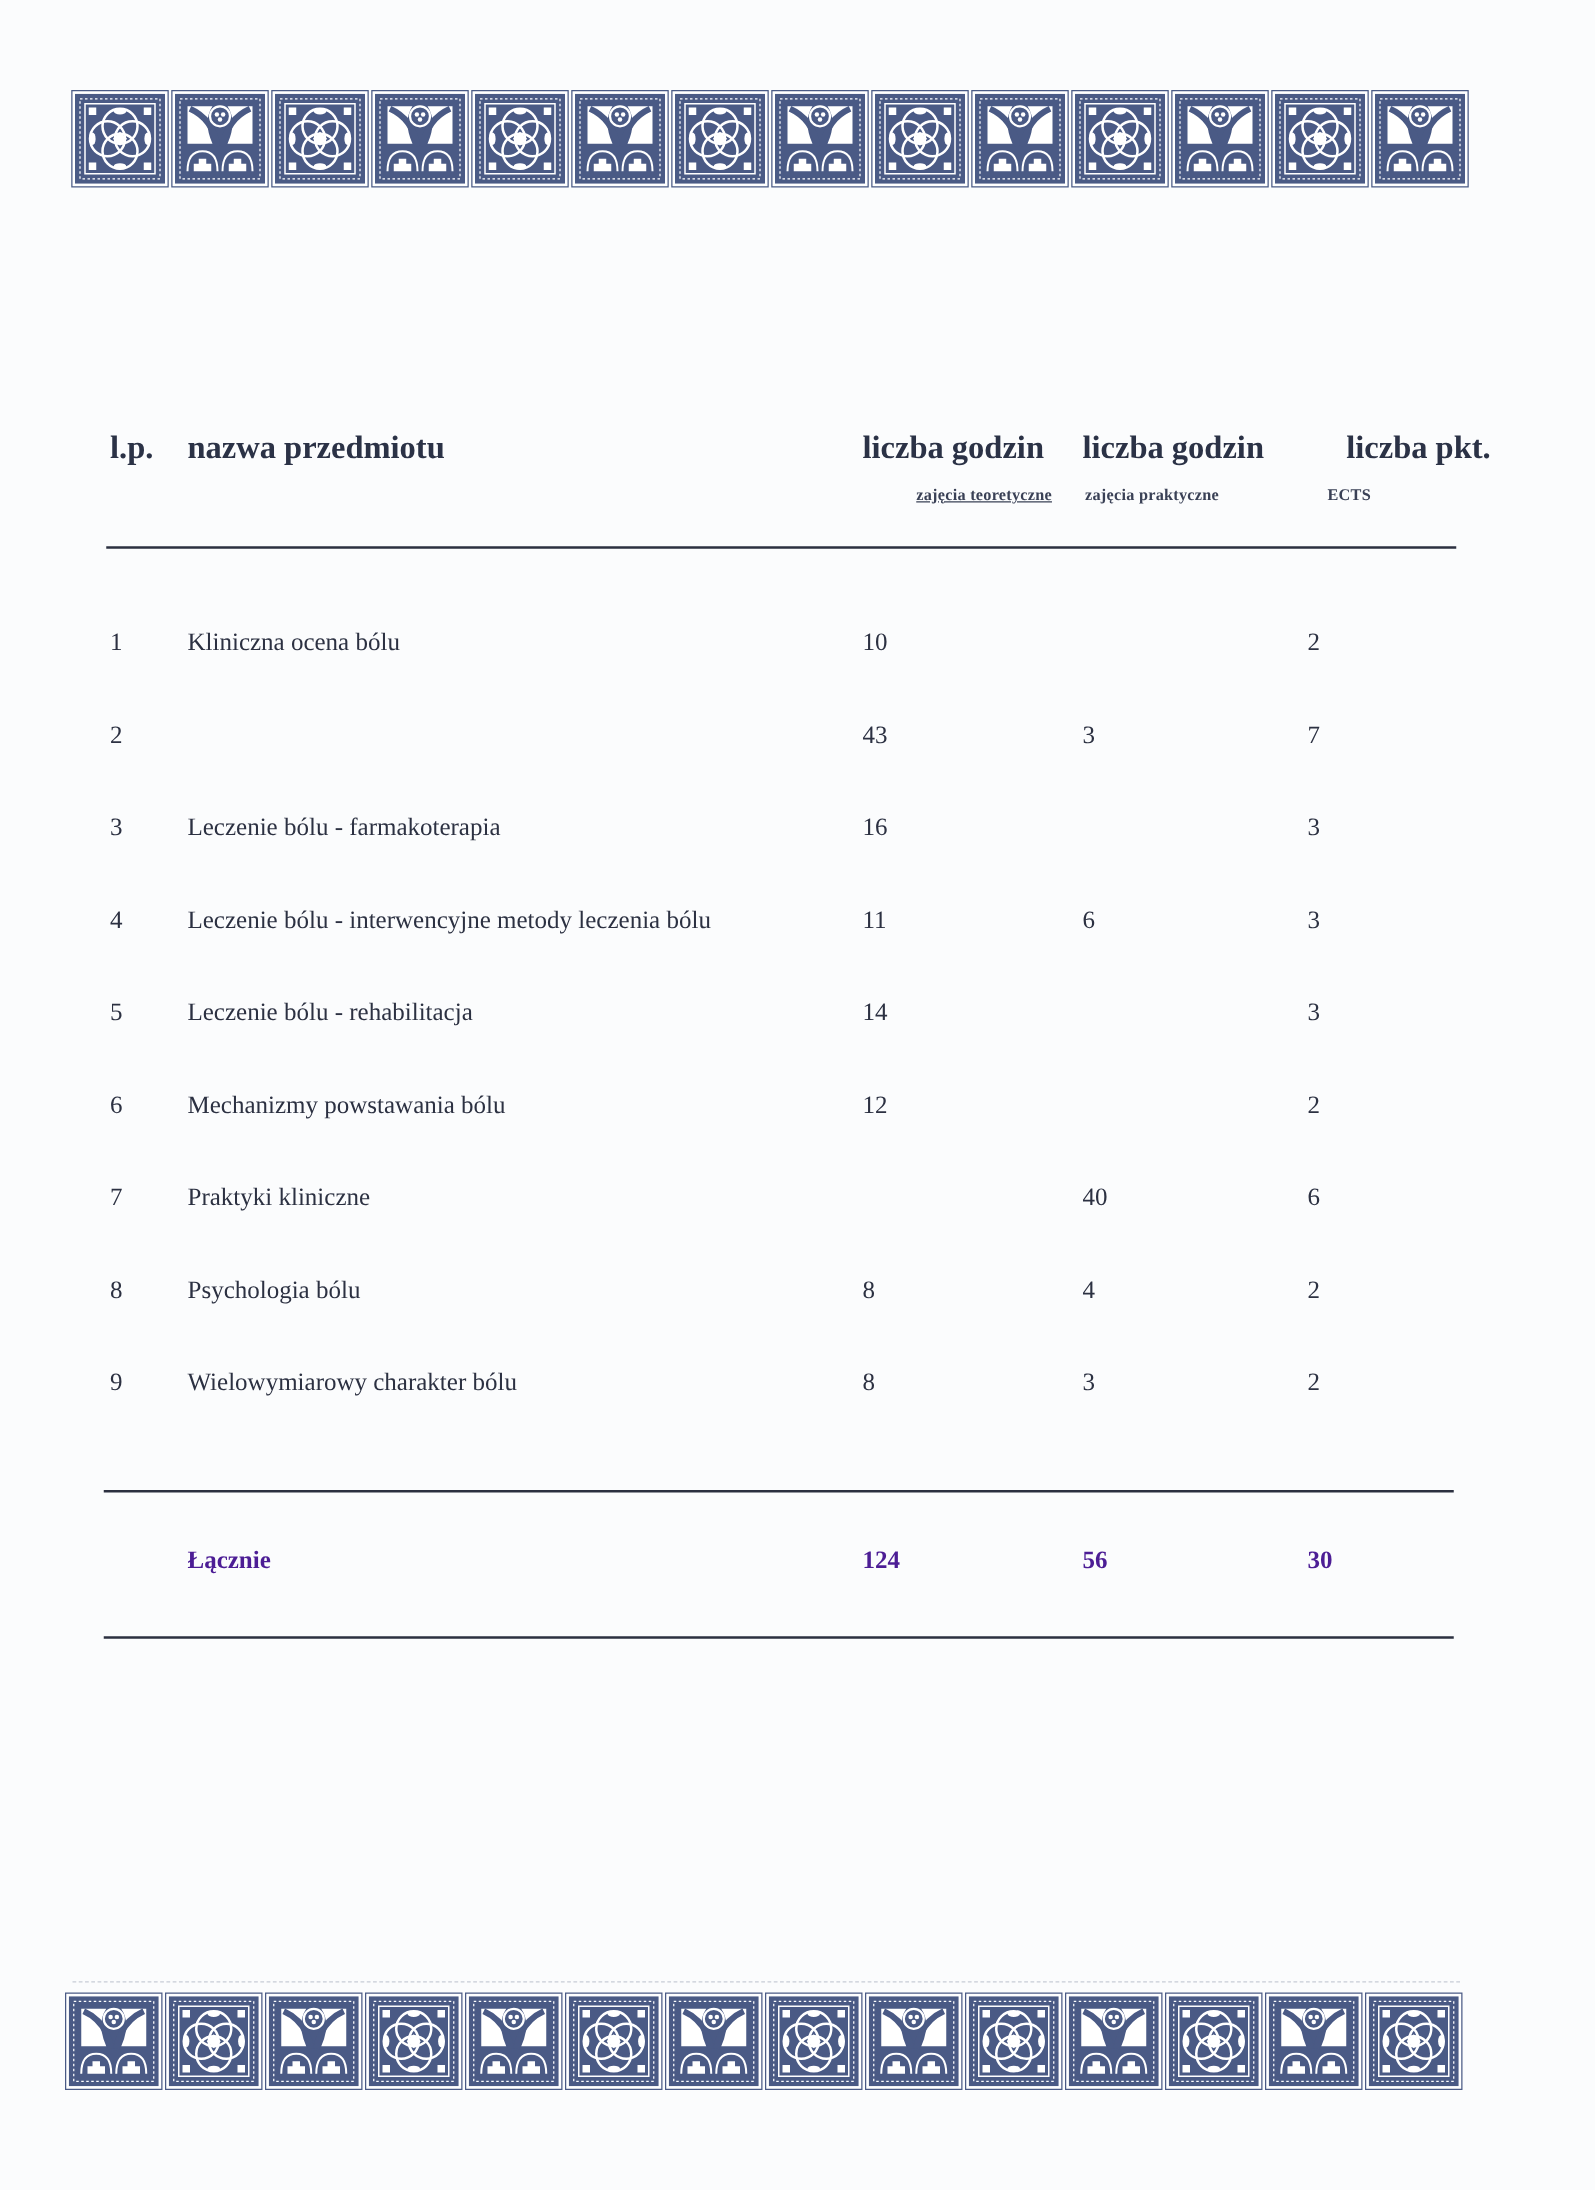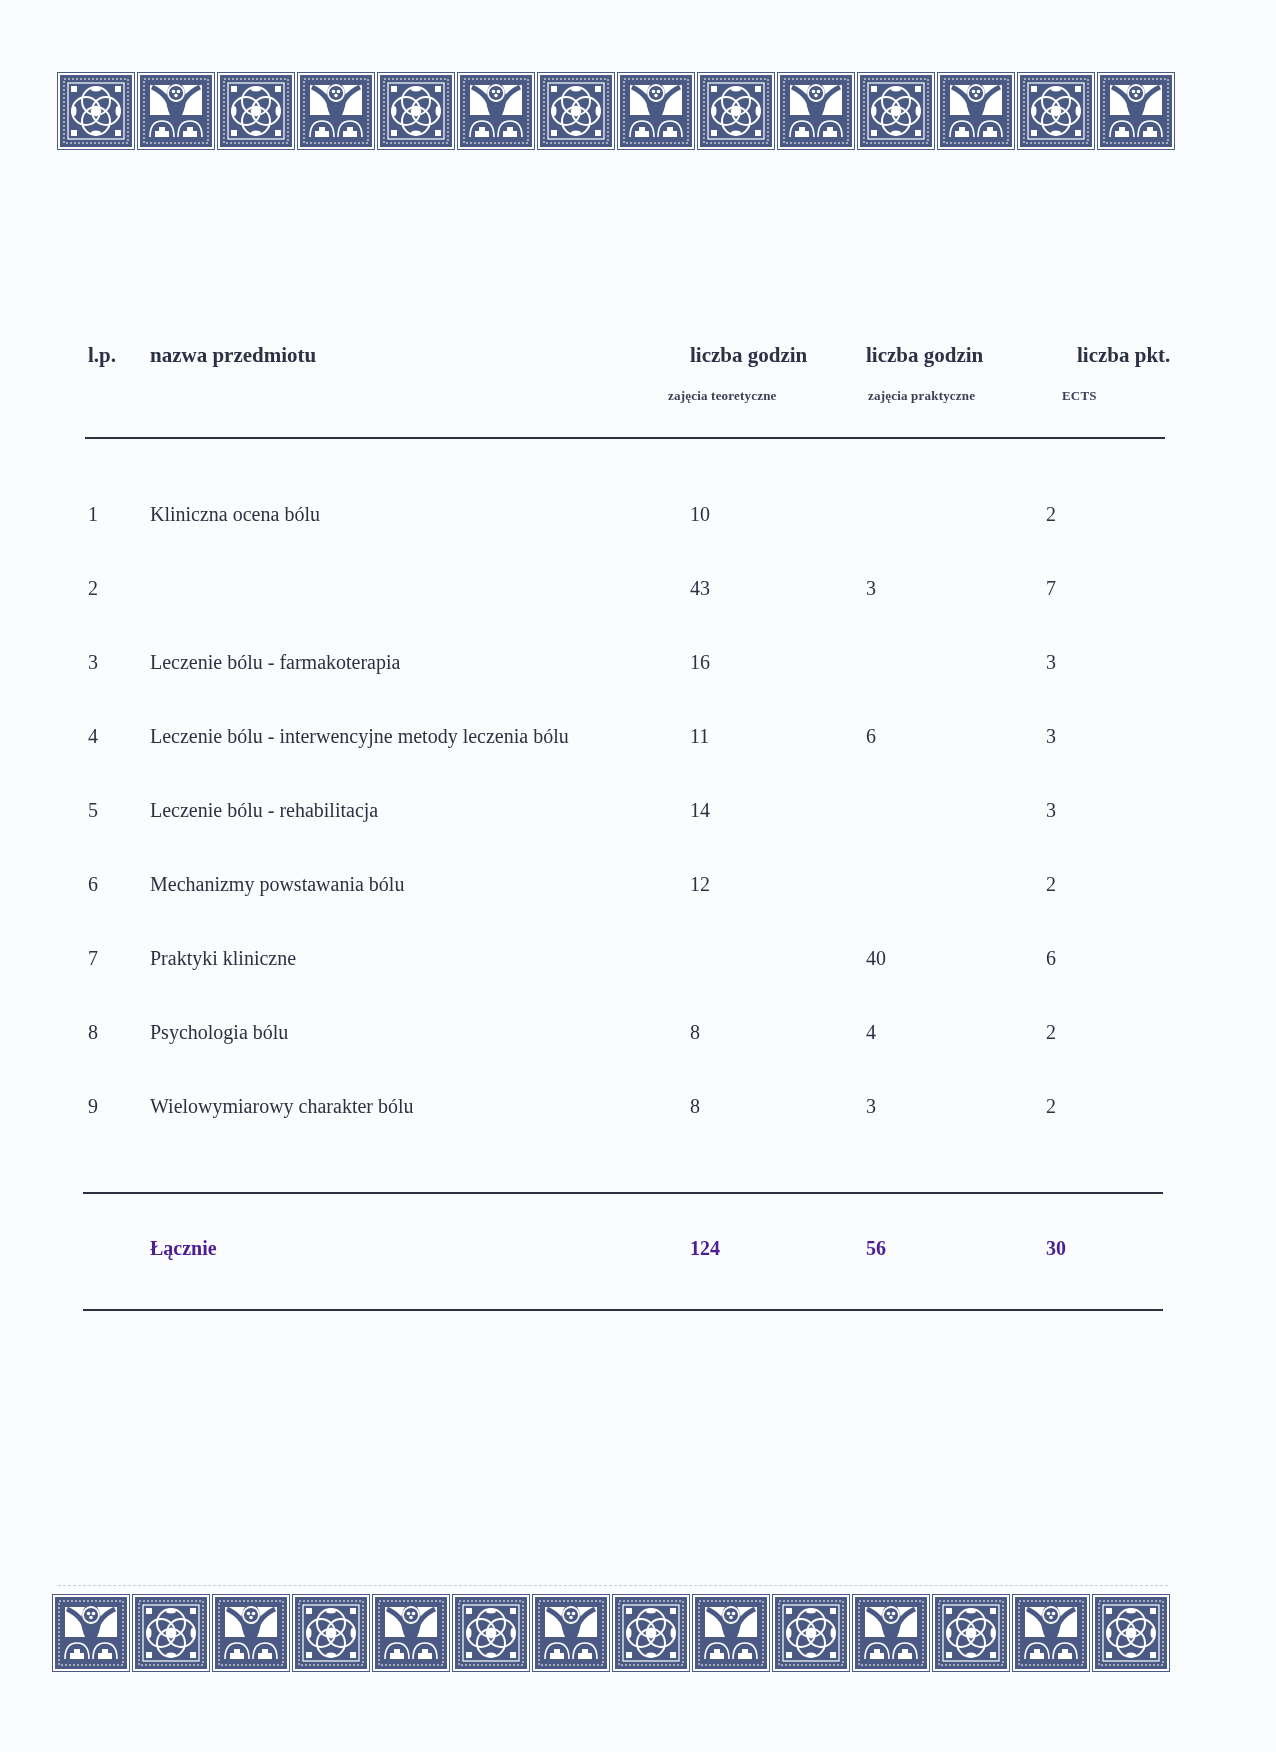--- a/index.html
+++ b/index.html
@@ -25,21 +25,21 @@
     border: 1.5px solid #4a5a85;
     background: #fff;
     padding: 2px;
   }
   .tile svg { width: 100%; height: 100%; display: block; }
   .dotted-line {
     position: absolute; left: 58px; top: 1585px; width: 1110px;
     border-top: 1px dashed #c8ccd6;
   }
 
-  .hdr { position: absolute; font-weight: bold; font-size: 21px; color: #2b3246; }
+  .hdr { position: absolute; font-weight: bold; font-size: 26px; color: #2b3246; }
   .hdr-sub { position: absolute; font-size: 13px; font-weight: bold; color: #3a4156; letter-spacing: 0.2px; }
 
   .rule { position: absolute; height: 2px; background: #2c3040; }
 
   .row { position: absolute; left: 0; width: 1276px; height: 30px; font-size: 20px; color: #2c3142; }
   .row span { position: absolute; top: 0; white-space: nowrap; }
   .c-lp { left: 88px; }
   .c-name { left: 150px; }
   .c-teo { left: 690px; font-family: Liberation Serif, serif; }
   .c-prak { left: 866px; }
@@ -232,21 +232,21 @@
       <svg viewBox="0 0 72 72">
         <use href="#tile-knot"></use>
       </svg>
     </div>
   </div>
 
 <div>
   <div class="hdr" style="left:88px; top:343px;">l.p.</div>
   <div class="hdr" style="left:150px; top:343px;">nazwa przedmiotu</div>
   <div class="hdr" style="left:690px; top:343px;">liczba godzin</div>
-  <div class="hdr-sub" style="left:668px; top:388px;">zajęcia teoretyczne</div>
+  <div class="hdr-sub" style="left:733px; top:388px;text-decoration:underline;">zajęcia teoretyczne</div>
   <div class="hdr" style="left:866px; top:343px;">liczba godzin</div>
   <div class="hdr-sub" style="left:868px; top:388px;">zajęcia praktyczne</div>
   <div class="hdr" style="left:1046px; top:343px;margin-left:31px;">liczba pkt.</div>
   <div class="hdr-sub" style="left:1046px; top:388px;margin-left:16px;">ECTS</div>
 </div>
 
 <div class="rule" style="left:85px; top:437px; width:1080px;"></div>
 
 <div>
   <div class="row" style="top:503px;">

